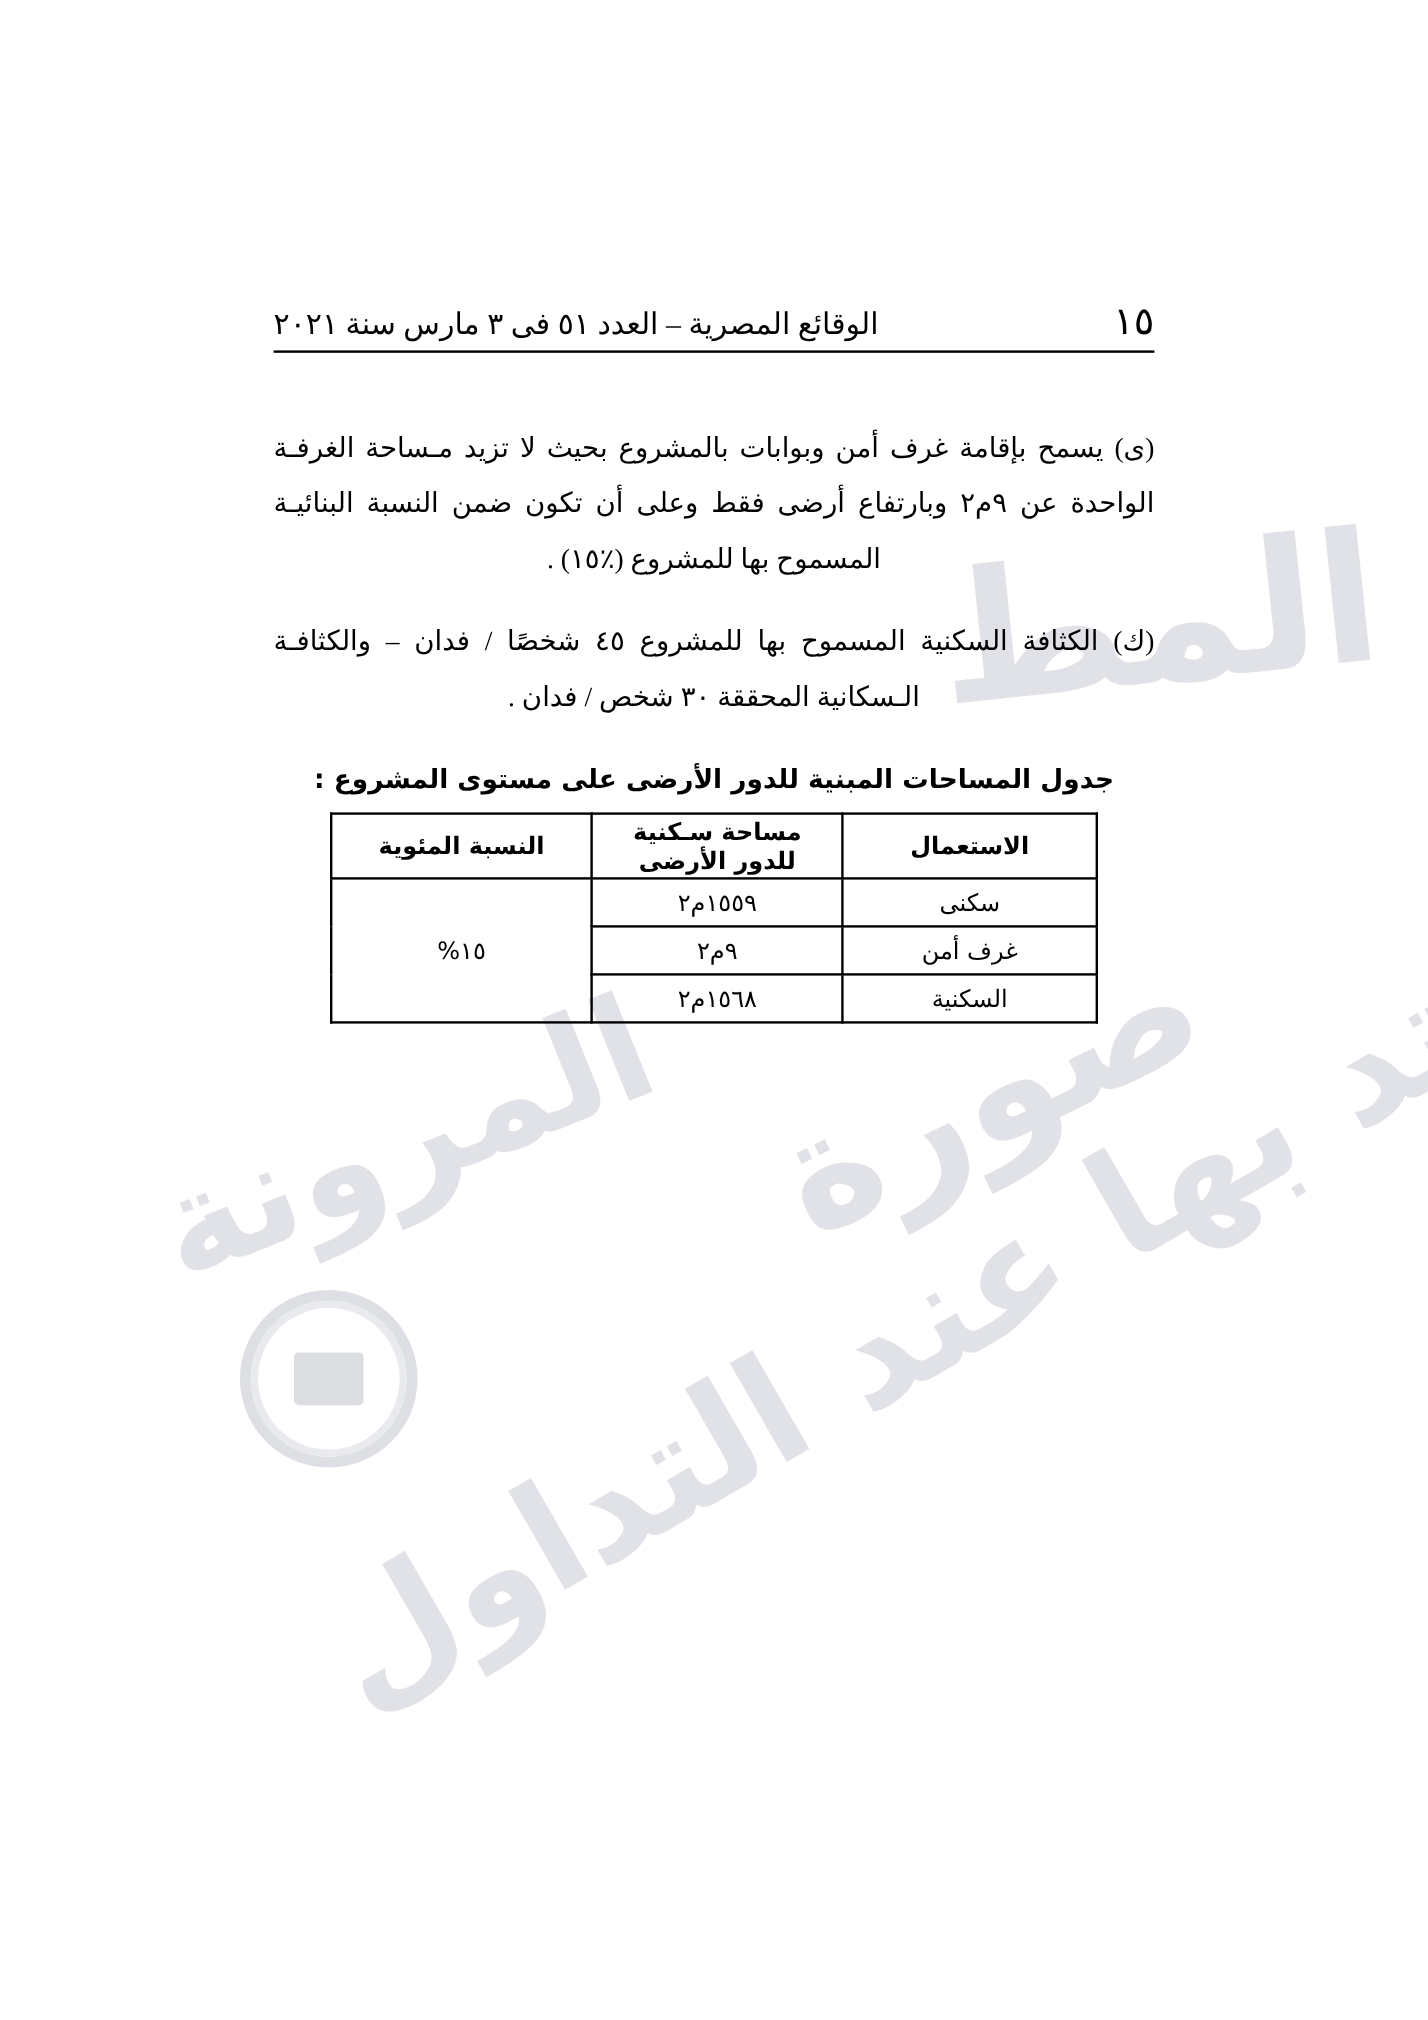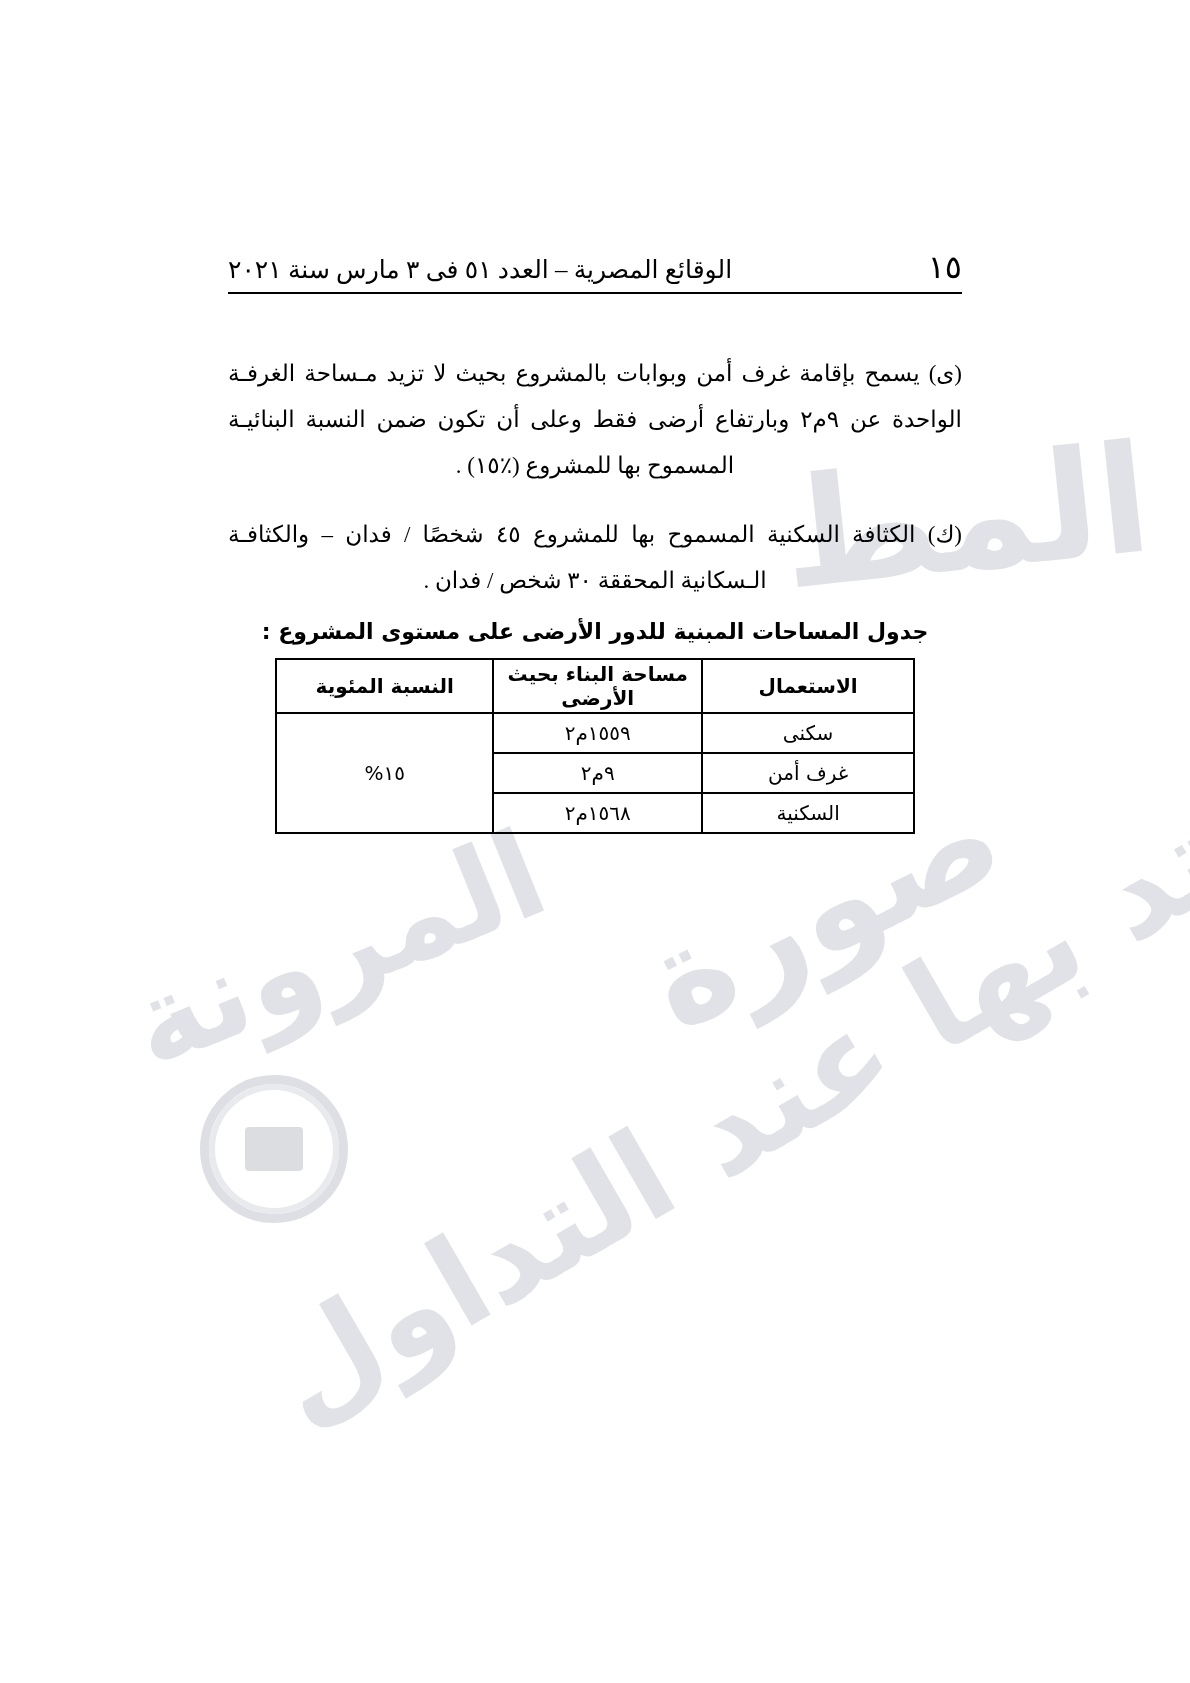--- a/index.html
+++ b/index.html
@@ -121,21 +121,21 @@
     text-align-last: center;
     margin-bottom: 2px;
   }
   .para.p1 { margin-bottom: 4px; }
 
   .table-caption {
     font-family: "DejaVu Sans", sans-serif;
     font-weight: bold;
     font-size: 22px;
     text-align: center;
-    margin-top: 15px;
+    margin-top: 34px;
     margin-bottom: 14px;
   }
 
   table.areas {
     border-collapse: collapse;
     width: 640px;
     margin: 0 auto;
     direction: rtl;
   }
   table.areas th,
@@ -180,21 +180,21 @@
 
     <p class="para p2">(ى) يسمح بإقامة غرف أمن وبوابات بالمشروع بحيث لا تزيد مـساحة الغرفـة الواحدة عن ٩م٢ وبارتفاع أرضى فقط وعلى أن تكون ضمن النسبة البنائيـة المسموح بها للمشروع (٪١٥) .</p>
     <p class="para p3">(ك) الكثافة السكنية المسموح بها للمشروع ٤٥ شخصًا / فدان – والكثافـة الـسكانية المحققة ٣٠ شخص / فدان .</p>
 
     <div class="table-caption">جدول المساحات المبنية للدور الأرضى على مستوى المشروع :</div>
 
     <table class="areas">
       <thead>
         <tr>
           <th class="col-use">الاستعمال</th>
-          <th class="col-area">مساحة البناء بحيث الأرضى</th>
+          <th class="col-area">مساحة سـكنية للدور الأرضى</th>
           <th class="col-pct">النسبة المئوية</th>
         </tr>
       </thead>
       <tbody>
         <tr>
           <td>سكنى</td>
           <td>١٥٥٩م٢</td>
           <td class="pct" rowspan="3">١٥%</td>
         </tr>
         <tr>

